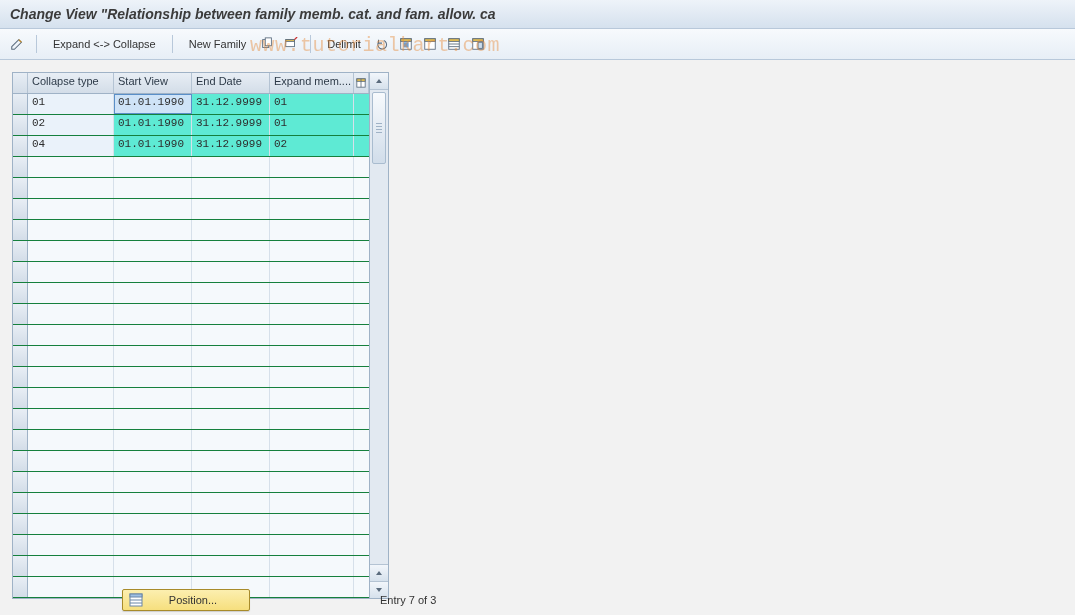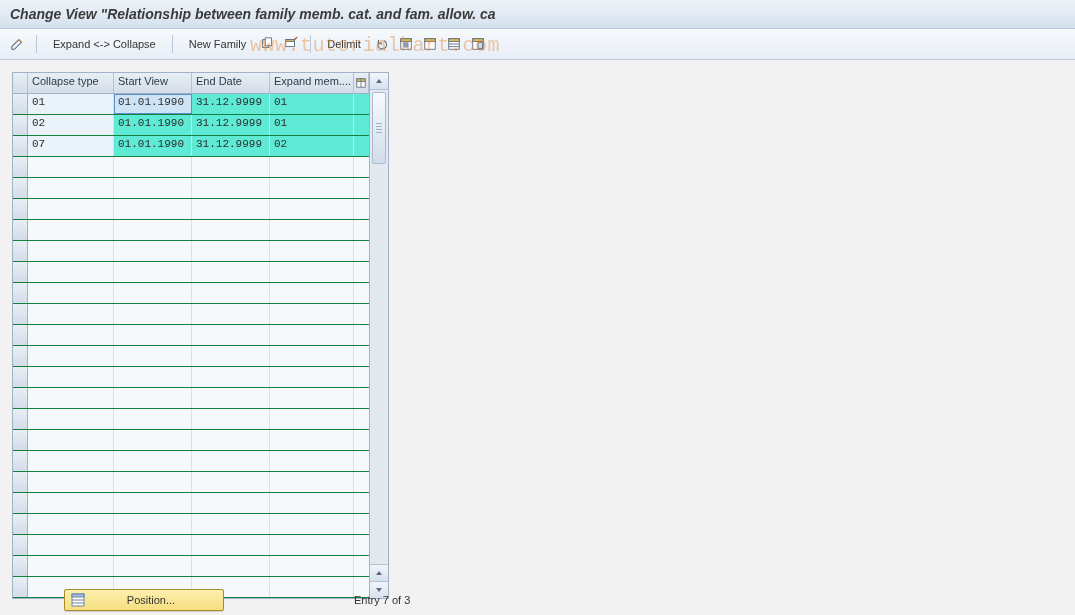--- a/index.html
+++ b/index.html
@@ -180,22 +180,22 @@
 
   
   .footer {
     position: absolute;
     left: 12px; bottom: 6px;
     display: flex;
     align-items: center;
     gap: 130px;
   }
   .posbtn {
-    margin-left: 52px;
-    width: 160px; height: 22px;
+    margin-left: 110px;
+    width: 128px; height: 22px;
     background: linear-gradient(#fcefb0, #f6df7e);
     border: 1px solid #a88b2a;
     border-radius: 2px;
     box-shadow: 0 1px 1px rgba(0,0,0,0.15);
     display: flex;
     align-items: center;
     padding: 0 6px;
     cursor: default;
     box-sizing: border-box;
   }
@@ -306,21 +306,21 @@
           <div class="grid-row withdata">
             <div class="grid-rowsel"></div>
             <div class="grid-cell col0 c0">02</div>
             <div class="grid-cell col1 c1">01.01.1990</div>
             <div class="grid-cell col2 c2">31.12.9999</div>
             <div class="grid-cell col3 c3">01</div>
             <div class="grid-cell col-cfg" style="border-right: none;"></div>
           </div>
           <div class="grid-row withdata">
             <div class="grid-rowsel"></div>
-            <div class="grid-cell col0 c0">07</div>
+            <div class="grid-cell col0 c0">04</div>
             <div class="grid-cell col1 c1">01.01.1990</div>
             <div class="grid-cell col2 c2">31.12.9999</div>
             <div class="grid-cell col3 c3">02</div>
             <div class="grid-cell col-cfg" style="border-right: none;"></div>
           </div>
           <div class="grid-row">
             <div class="grid-rowsel"></div>
             <div class="grid-cell col0 c0"></div>
             <div class="grid-cell col1 c1"></div>
             <div class="grid-cell col2 c2"></div>

